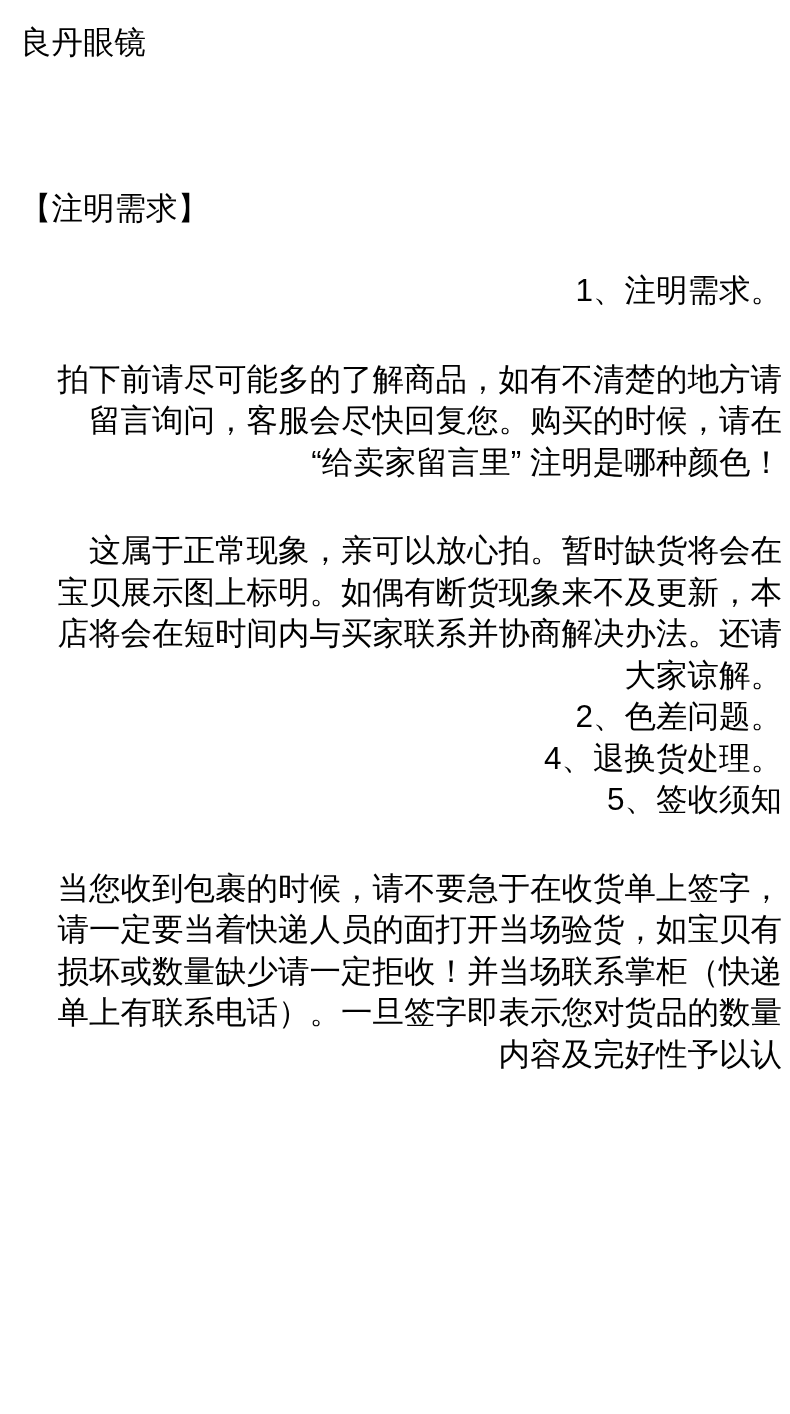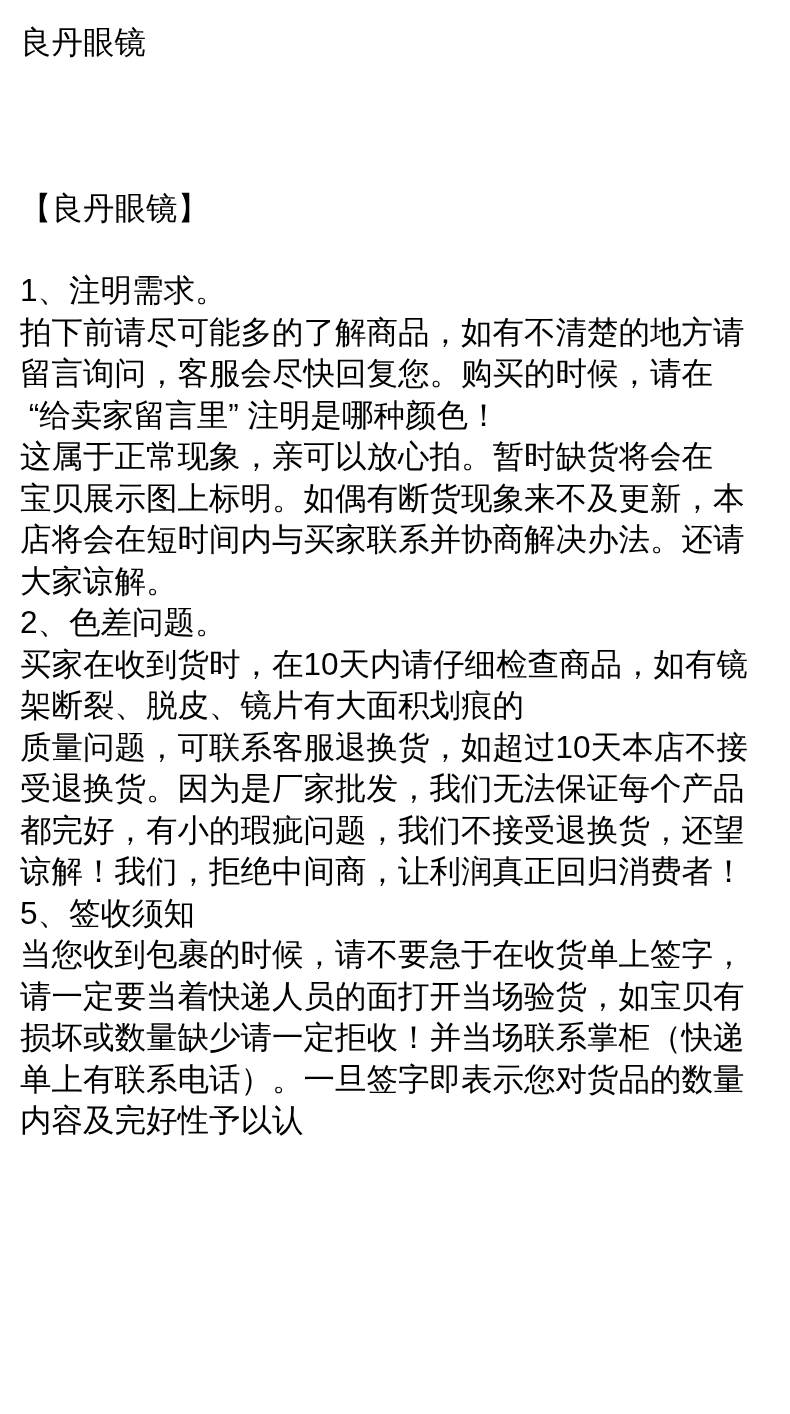--- a/index.html
+++ b/index.html
@@ -27,35 +27,37 @@
     .notice-title {
       margin-top: 124px;
       white-space: pre-wrap;
     }
     .sections {
       margin-top: 41px;
     }
     .section {
       margin: 0;
       padding: 0;
+      text-align: right;
     }
     .section-heading {
       white-space: pre-wrap;
     }
     .section-body {
       white-space: pre-wrap;
+      margin-top: 47px;
     }
   </style>
 </head>
 <body>
 
 <div class="page">
   <div class="store-name">良丹眼镜</div>
 
-  <div class="notice-title">【良丹眼镜】</div>
+  <div class="notice-title">【注明需求】</div>
 
   <div class="sections">
 
     <section class="section">
       <div class="section-heading">1、注明需求。</div>
       <div class="section-body">拍下前请尽可能多的了解商品，如有不清楚的地方请
 留言询问，客服会尽快回复您。购买的时候，请在
  “给卖家留言里” 注明是哪种颜色！</div>
     </section>
 
@@ -64,26 +66,21 @@
 宝贝展示图上标明。如偶有断货现象来不及更新，本
 店将会在短时间内与买家联系并协商解决办法。还请
 大家谅解。</div>
     </section>
 
     <section class="section">
       <div class="section-heading">2、色差问题。</div>
     </section>
 
     <section class="section">
-      <div class="section-body">买家在收到货时，在10天内请仔细检查商品，如有镜
-架断裂、脱皮、镜片有大面积划痕的
-质量问题，可联系客服退换货，如超过10天本店不接
-受退换货。因为是厂家批发，我们无法保证每个产品
-都完好，有小的瑕疵问题，我们不接受退换货，还望
-谅解！我们，拒绝中间商，让利润真正回归消费者！</div>
+      <div class="section-heading">4、退换货处理。</div>
     </section>
 
     <section class="section">
       <div class="section-heading">5、签收须知</div>
       <div class="section-body">当您收到包裹的时候，请不要急于在收货单上签字，
 请一定要当着快递人员的面打开当场验货，如宝贝有
 损坏或数量缺少请一定拒收！并当场联系掌柜（快递
 单上有联系电话）。一旦签字即表示您对货品的数量
 内容及完好性予以认</div>
     </section>

